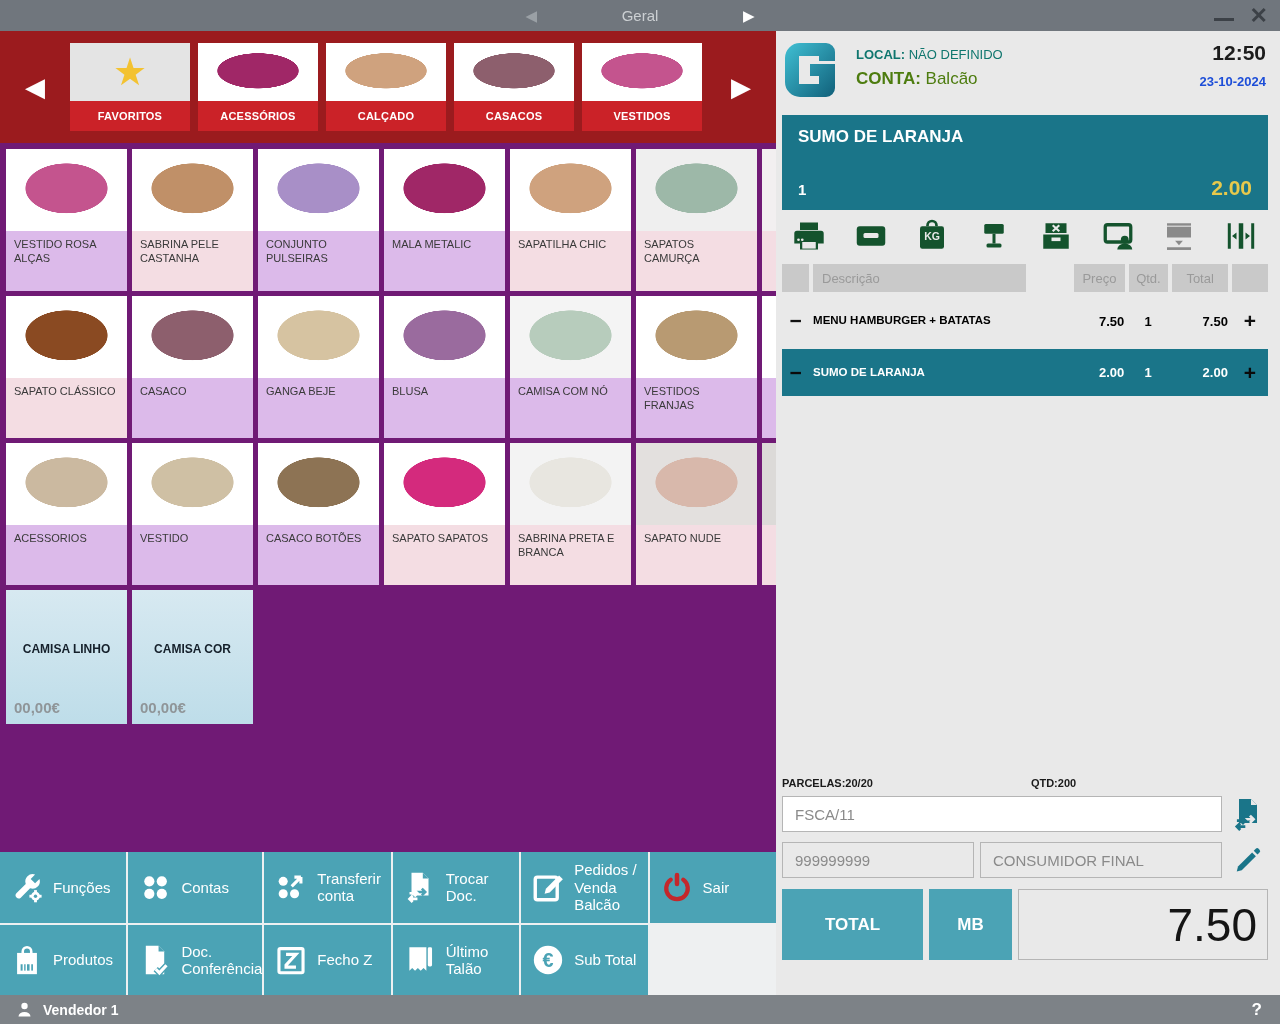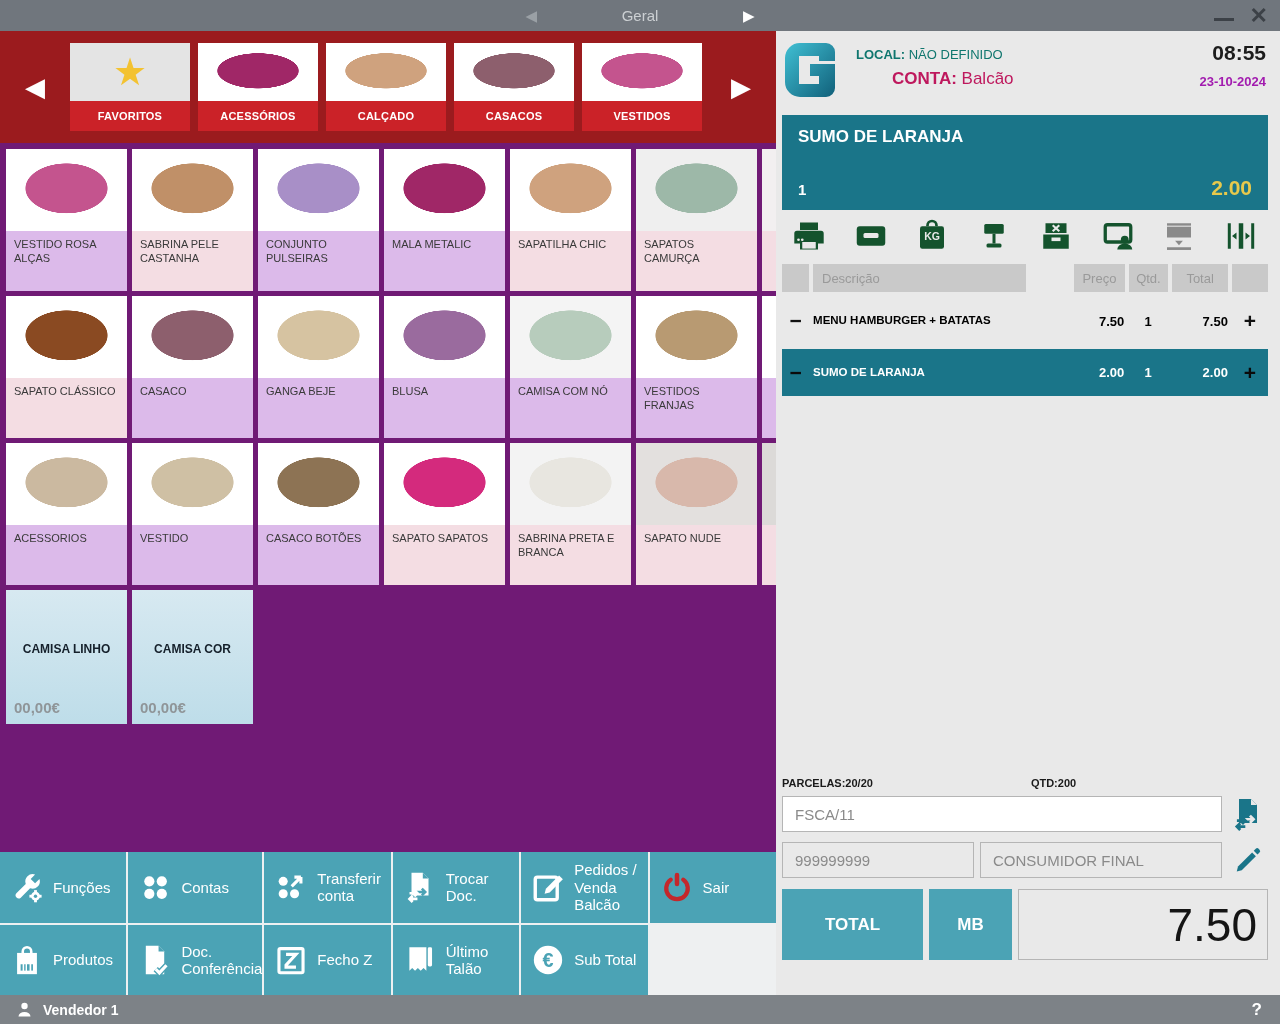--- a/index.html
+++ b/index.html
@@ -63,25 +63,25 @@
 
   
   .right { position:absolute; left:776px; top:31px; width:504px; height:964px;
     background:#e9e9e9; padding:0 12px 0 6px; }
 
   .r-header { position:relative; height:84px; }
   .r-logo { position:absolute; left:2px; top:11px; width:52px; height:56px; }
   .r-meta { position:absolute; left:74px; top:16px; }
   .r-line1 { font-size:13px; color:#0f766e; }
   .r-line1 b { font-weight:bold; }
-  .r-line2 { font-size:17px; color:#be185d; margin-top:7px;margin-left:36px; }
+  .r-line2 { font-size:17px; color:#4d7c0f; margin-top:7px; }
   .r-line2 b { font-weight:bold; }
   .r-clock { position:absolute; right:2px; top:10px; text-align:right; }
   .r-time { font-size:21px; font-weight:bold; color:#1c1c1c; }
-  .r-date { font-size:13px; font-weight:bold; color:#a21caf; margin-top:9px; }
+  .r-date { font-size:13px; font-weight:bold; color:#1d4ed8; margin-top:9px; }
 
   .banner { position:relative; height:95px; background:var(--teal-dark); color:#fff; }
   .banner-name { position:absolute; left:16px; top:12px; font-size:17px; font-weight:bold; }
   .banner-qty { position:absolute; left:16px; bottom:12px; font-size:15px; font-weight:bold; }
   .banner-price { position:absolute; right:16px; bottom:10px; font-size:21px; font-weight:bold;
     color:var(--yellow-price); }
 
   .r-toolbar { height:52px; display:flex; align-items:center; justify-content:space-between;
     padding:0 6px; }
   .r-tool { width:42px; height:38px; display:flex; align-items:center; justify-content:center;
@@ -403,21 +403,21 @@
         <div class="r-line1">
           <b>LOCAL:</b>
           <span>NÃO DEFINIDO</span>
         </div>
         <div class="r-line2">
           <b>CONTA:</b>
           <span>Balcão</span>
         </div>
       </div>
       <div class="r-clock">
-        <div class="r-time">08:55</div>
+        <div class="r-time">12:50</div>
         <div class="r-date">23-10-2024</div>
       </div>
     </div>
 
     <div class="banner">
       <div class="banner-name">SUMO DE LARANJA</div>
       <div class="banner-qty">1</div>
       <div class="banner-price">2.00</div>
     </div>
 

